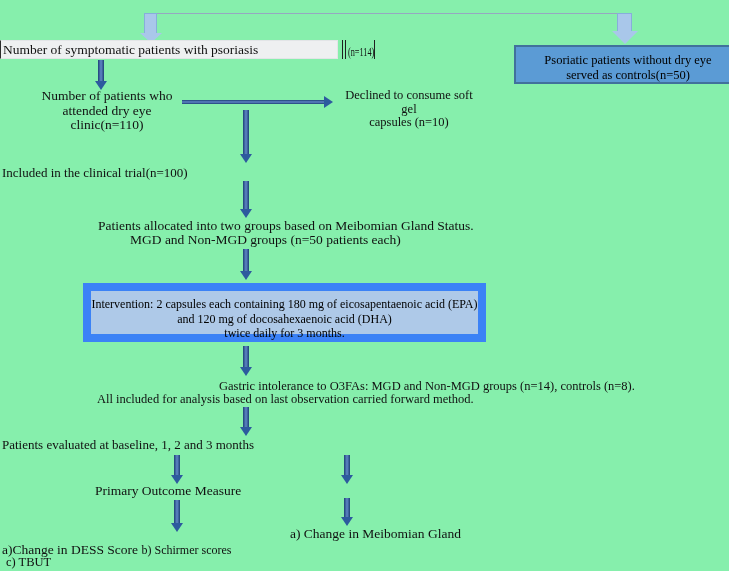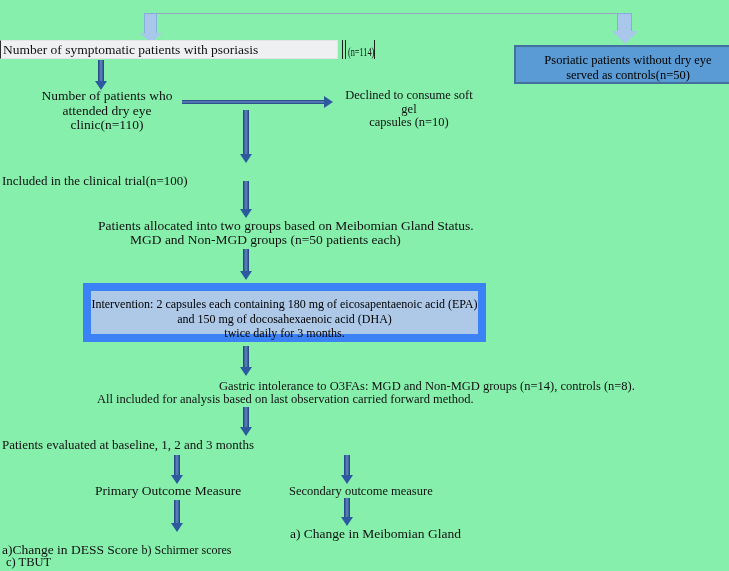--- a/index.html
+++ b/index.html
@@ -90,38 +90,38 @@
   <div class="txt center" style="left:338px;top:89px;width:142px;font-size:12.5px;">
     <div>Declined to consume soft gel</div>
     <div>capsules (n=10)</div>
   </div>
 
   <div class="av" style="left:239px;top:110px;height:53px;">
       <div class="s"></div>
       <div class="h"></div>
     </div>
 
-  <div class="txt" style="left:2px;top:166px;font-size:13px;margin-top:8px;">Included in the clinical trial(n=100)</div>
+  <div class="txt" style="left:2px;top:166px;font-size:13px;">Included in the clinical trial(n=100)</div>
 
   <div class="av" style="left:239px;top:181px;height:37px;">
       <div class="s"></div>
       <div class="h"></div>
     </div>
 
   <div class="txt" style="left:98px;top:219px;font-size:13.5px;">Patients allocated into two groups based on Meibomian Gland Status.</div>
   <div class="txt" style="left:130px;top:233px;font-size:13.5px;">MGD and Non-MGD groups (n=50 patients each)</div>
 
   <div class="av" style="left:239px;top:249px;height:31px;">
       <div class="s"></div>
       <div class="h"></div>
     </div>
 
   <div class="intbox">
     <div>Intervention: 2 capsules each containing 180 mg of eicosapentaenoic acid (EPA)</div>
-    <div>and 150 mg of docosahexaenoic acid (DHA)</div>
+    <div>and 120 mg of docosahexaenoic acid (DHA)</div>
     <div>twice daily for 3 months.</div>
   </div>
 
   <div class="av" style="left:239px;top:346px;height:30px;">
       <div class="s"></div>
       <div class="h"></div>
     </div>
 
   <div class="txt" style="left:219px;top:380px;font-size:12.5px;">Gastric intolerance to O3FAs: MGD and Non-MGD groups (n=14), controls (n=8).</div>
   <div class="txt" style="left:97px;top:393px;font-size:12.5px;">All included for analysis based on last observation carried forward method.</div>
@@ -136,21 +136,20 @@
   <div class="av" style="left:170px;top:455px;height:29px;">
       <div class="s"></div>
       <div class="h"></div>
     </div>
   <div class="av" style="left:340px;top:455px;height:29px;">
       <div class="s"></div>
       <div class="h"></div>
     </div>
 
   <div class="txt" style="left:95px;top:484px;font-size:13.5px;">Primary Outcome Measure</div>
-  <div class="txt" style="left:289px;top:485px;font-size:12.5px;">Secondary outcome measure</div>
 
   <div class="av" style="left:170px;top:500px;height:32px;">
       <div class="s"></div>
       <div class="h"></div>
     </div>
   <div class="av" style="left:340px;top:498px;height:28px;">
       <div class="s"></div>
       <div class="h"></div>
     </div>
 

